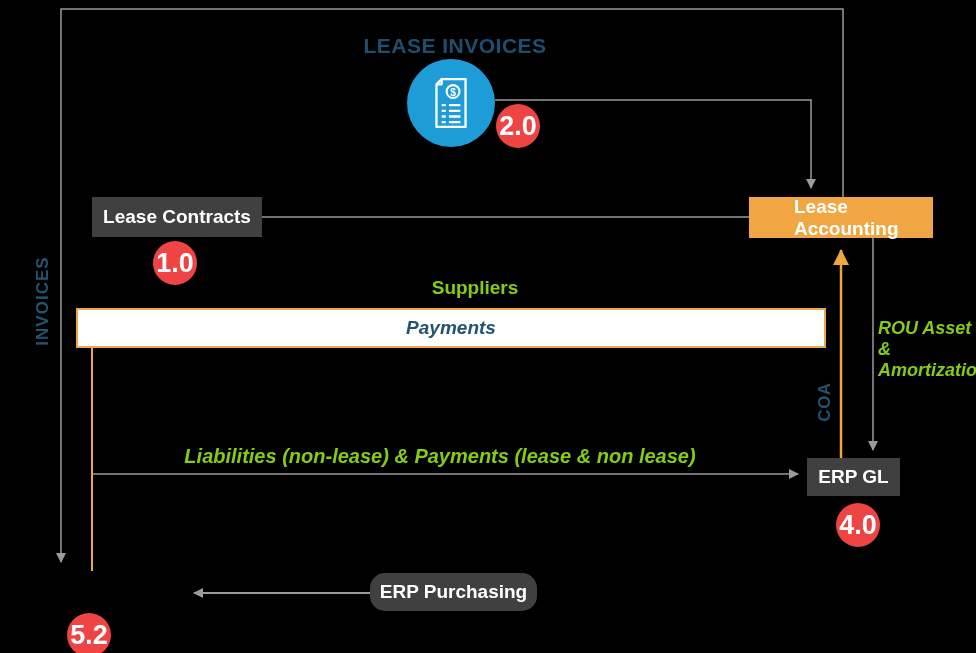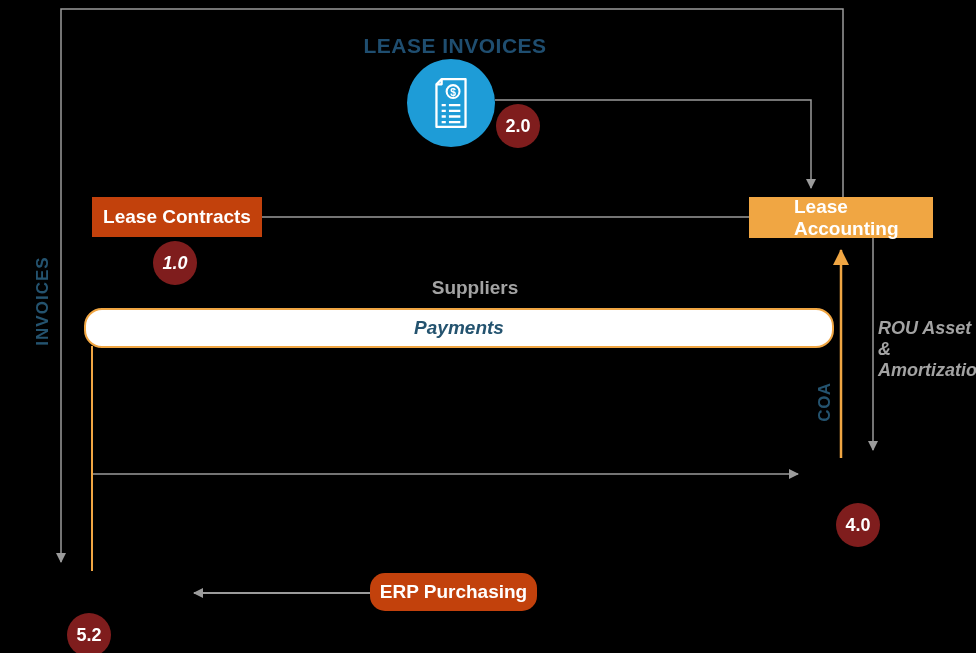--- a/index.html
+++ b/index.html
@@ -6,38 +6,38 @@
   #stage{
     position:relative;width:976px;height:653px;background:#000;
     font-family:"Liberation Sans", sans-serif;overflow:hidden;margin-top:6px;
   }
   .abs{position:absolute;}
   .title{
     font-size:21px;font-weight:bold;letter-spacing:.5px;color:#1F4E70;
     text-align:center;
   }
   .node{
-    background:#c2410c;color:#fff;font-weight:bold;font-size:19px;
+    background:#404040;color:#fff;font-weight:bold;font-size:19px;
     display:flex;align-items:center;justify-content:center;
     box-sizing:border-box;
   }
   .node.orange{background:#F0A643;padding-left:45px;}
   .badge{
-    width:44px;height:44px;border-radius:50%;background:#7f1d1d;color:#fff;
-    font-weight:bold;font-size:18px;display:flex;align-items:center;justify-content:center;
+    width:44px;height:44px;border-radius:50%;background:#ef4444;color:#fff;
+    font-weight:bold;font-size:27px;display:flex;align-items:center;justify-content:center;
   }
   .circle-icon{
     width:88px;height:88px;border-radius:50%;background:#1E9CD7;
     display:flex;align-items:center;justify-content:center;
   }
   .vlabel{
     color:#24536F;font-weight:bold;text-align:center;
     transform:rotate(-90deg);
   }
-  .flowlabel{color:#a3a3a3;}
+  .flowlabel{color:#84cc16;}
   .italic{font-style:italic;font-weight:bold;}
   .band{
     background:#fff;border:2px solid #F0A643;box-sizing:border-box;
     display:flex;align-items:center;justify-content:center;
     color:#24536F;font-size:19px;
   }
   svg.lines{position:absolute;left:0;top:0;pointer-events:none;}
 </style>
 </head>
 <body>
@@ -82,36 +82,38 @@
       <path d="M13 28 H17 M20 28 H31" stroke="#fff" stroke-width="2.2"></path>
       <path d="M13 33.5 H17 M20 33.5 H31" stroke="#fff" stroke-width="2.2"></path>
       <path d="M13 39 H17 M20 39 H31" stroke="#fff" stroke-width="2.2"></path>
       <path d="M13 44.5 H17 M20 44.5 H31" stroke="#fff" stroke-width="2.2"></path>
     </svg>
   </div>
 
   <div class="abs badge" style="left:496px;top:98px;">2.0</div>
 
   <div class="abs node" style="left:92px;top:191px;width:170px;height:40px;">Lease Contracts</div>
-  <div class="abs badge" style="left:153px;top:235px;font-style:italic;">1.0</div>
+  <div class="abs badge" style="left:153px;top:235px;">1.0</div>
 
   <div class="abs node orange" style="left:749px;top:191px;width:184px;height:41px;">Lease Accounting</div>
 
   <div class="abs vlabel" style="left:-15px;top:283px;width:120px;height:24px;font-size:17px;letter-spacing:1px;">INVOICES</div>
 
   <div class="abs flowlabel" style="left:375px;top:271px;width:200px;text-align:center;font-size:19px;font-weight:bold;">Suppliers</div>
 
-  <div class="abs band" style="left:84px;top:302px;width:750px;height:40px;border-radius:18px;">
+  <div class="abs band" style="left:76px;top:302px;width:750px;height:40px;">
     <span class="italic">Payments</span>
   </div>
 
   <div class="abs flowlabel italic" style="left:878px;top:312px;width:102px;font-size:18px;line-height:21px;">ROU Asset &amp; Amortization</div>
 
   <div class="abs vlabel" style="left:777px;top:384px;width:100px;height:24px;font-size:17px;letter-spacing:.5px;">COA</div>
 
+  <div class="abs flowlabel italic" style="left:150px;top:439px;width:580px;text-align:center;font-size:20px;">Liabilities (non-lease) &amp; Payments (lease &amp; non lease)</div>
 
+  <div class="abs node" style="left:807px;top:452px;width:93px;height:38px;">ERP GL</div>
   <div class="abs badge" style="left:836px;top:497px;">4.0</div>
 
   <div class="abs badge" style="left:67px;top:607px;">5.2</div>
 
   <div class="abs node" style="left:370px;top:567px;width:167px;height:38px;border-radius:15px;">ERP Purchasing</div>
 
 </div>
 
 </body></html>

